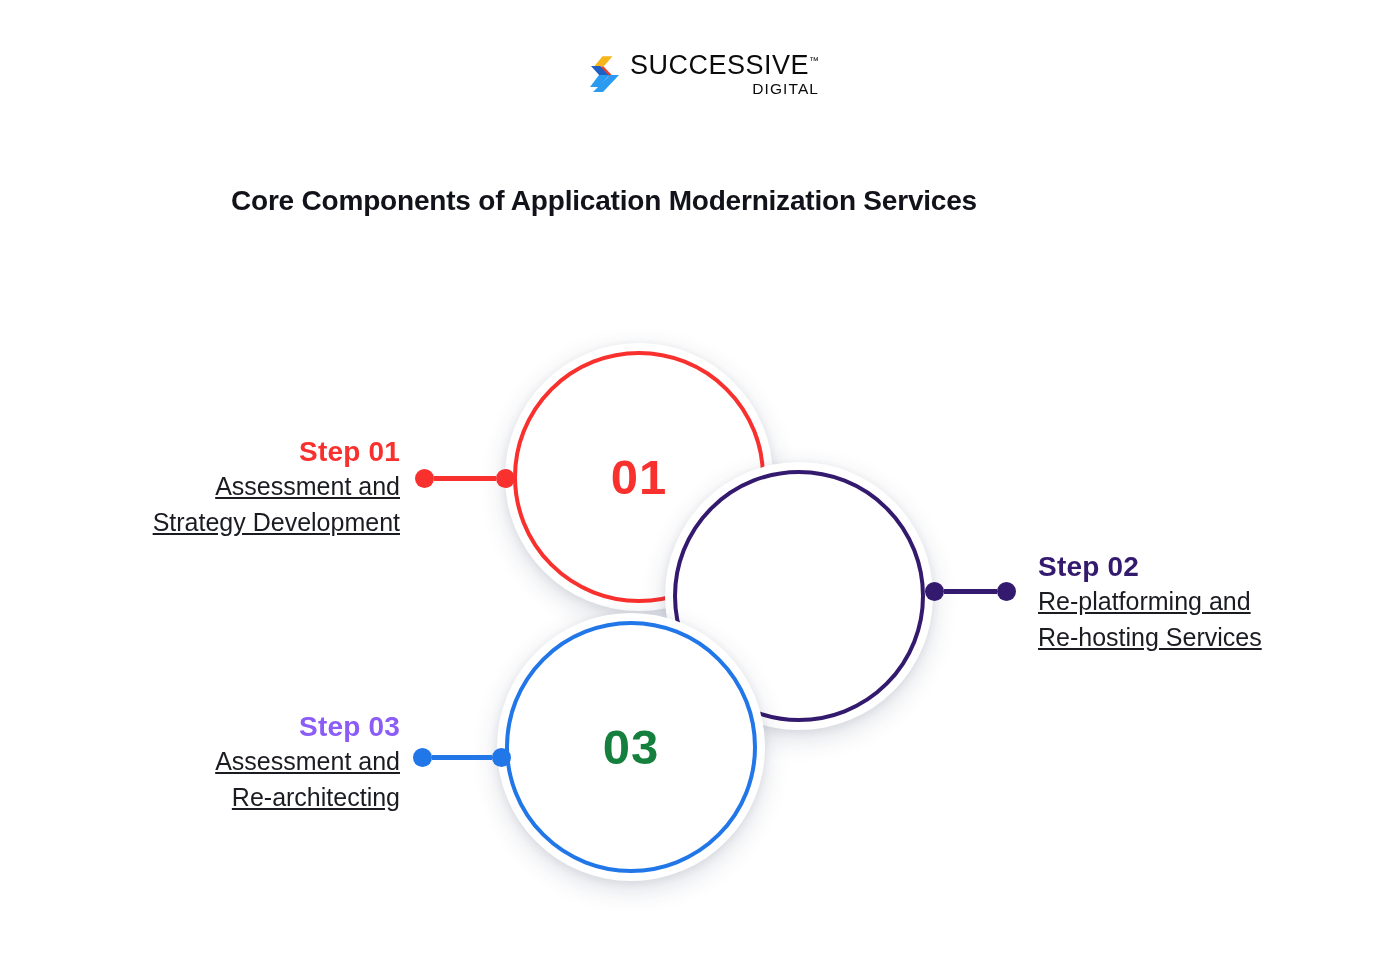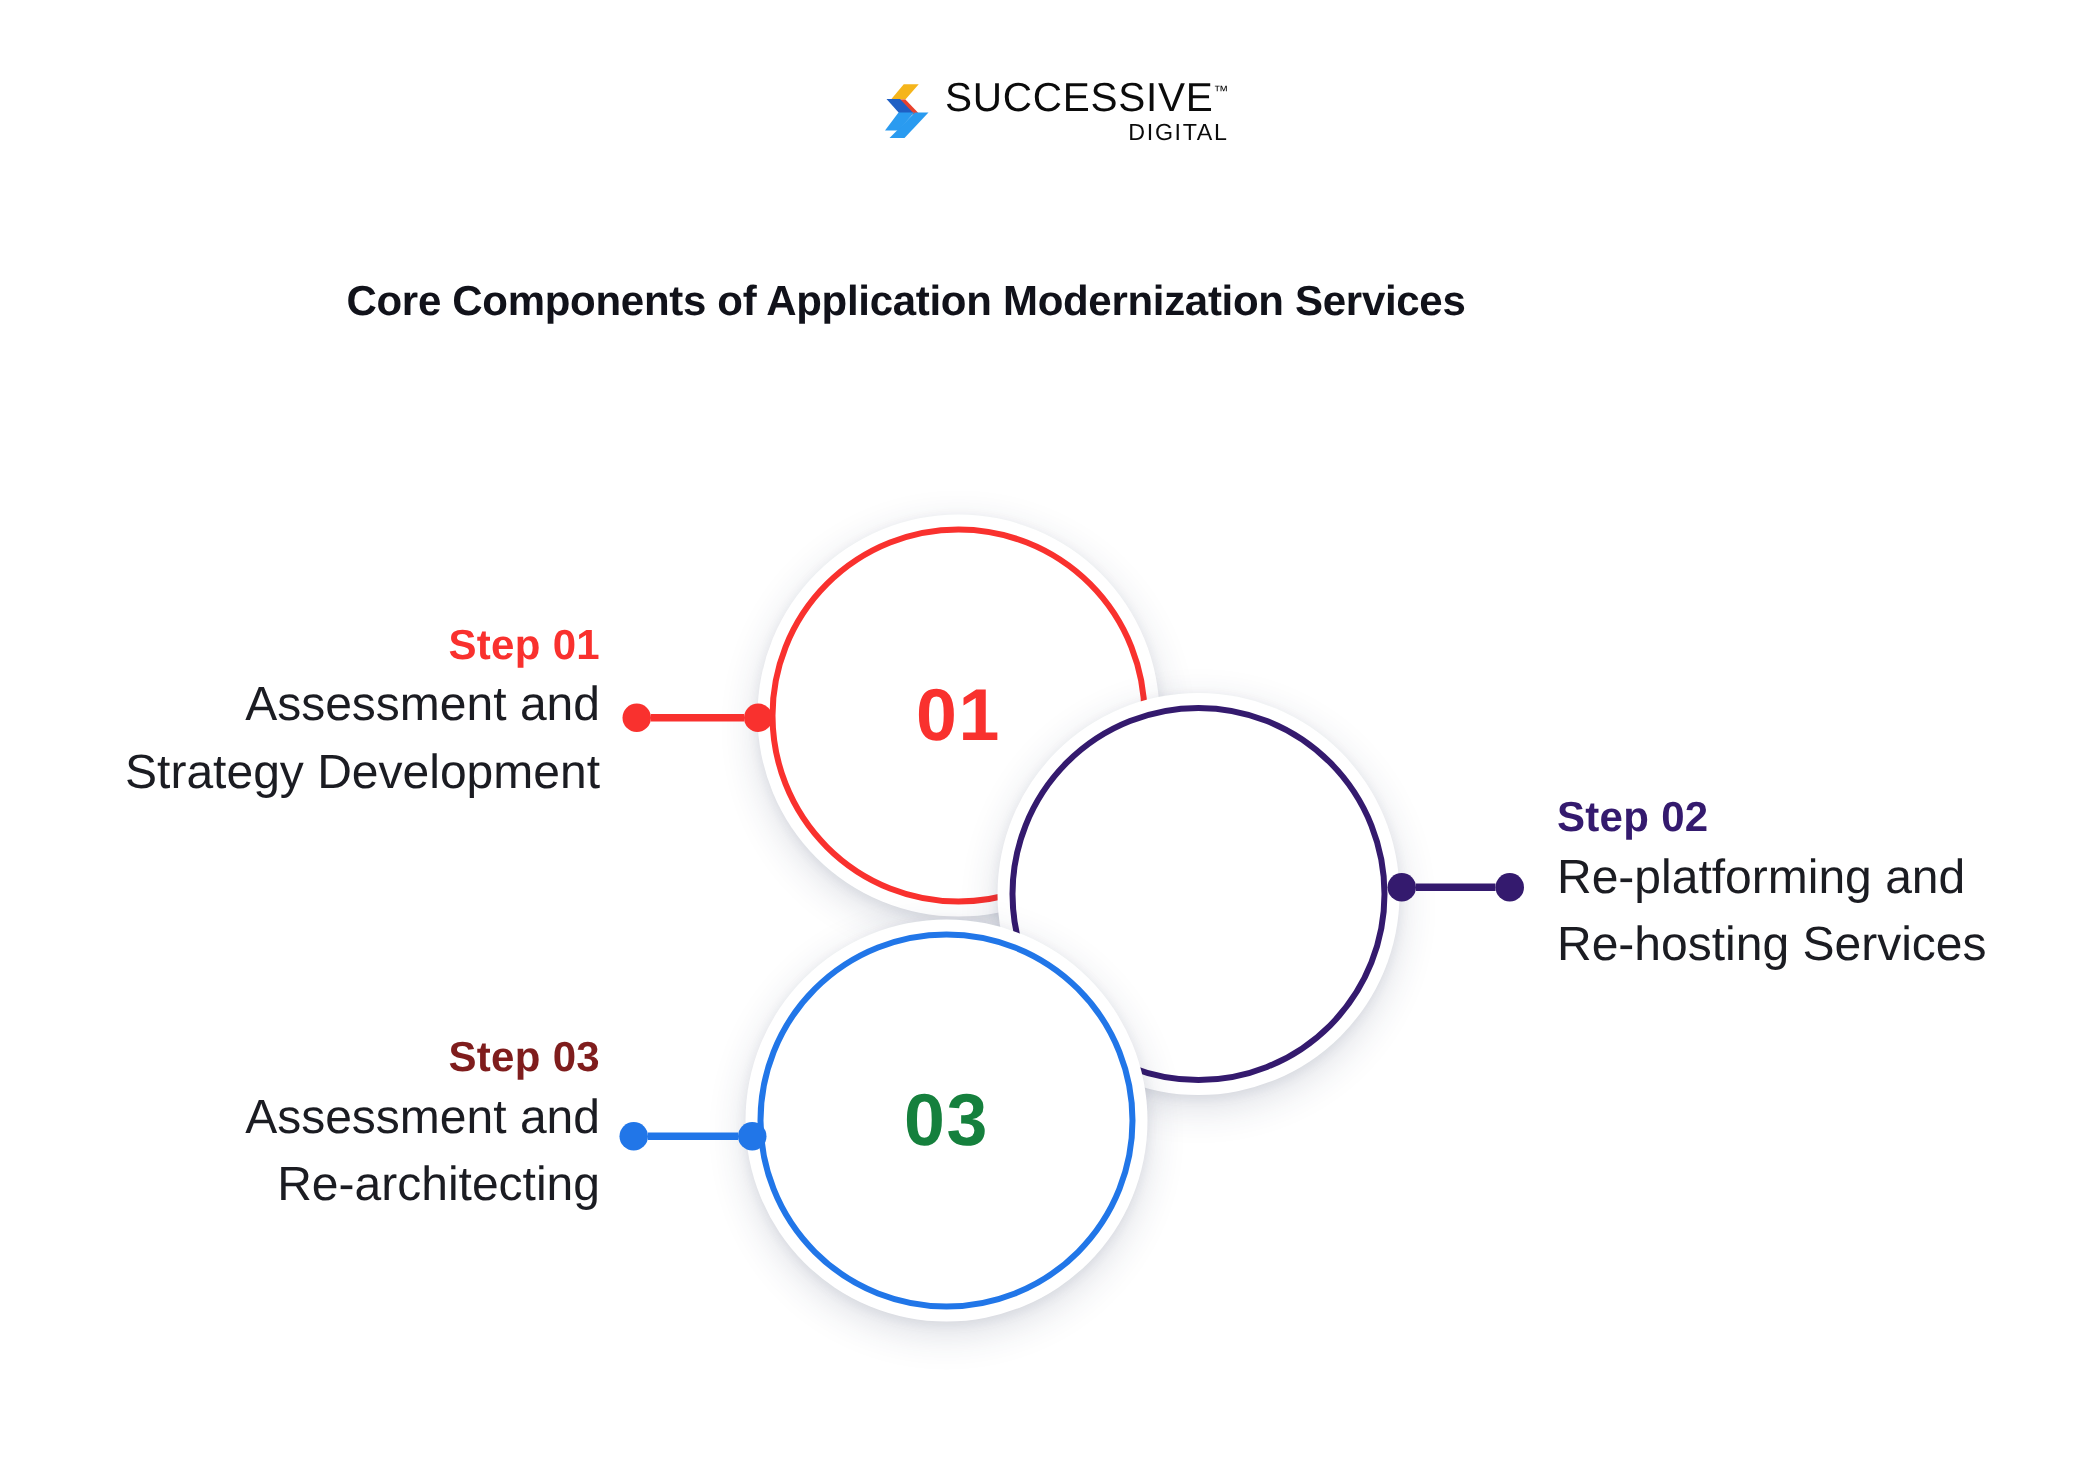--- a/index.html
+++ b/index.html
@@ -202,26 +202,28 @@
   
   .step-label {
     position: absolute;
     font-family: "Liberation Sans", sans-serif;
   }
   .step-label .step-title {
     font-size: 28px;
     font-weight: bold;
     line-height: 1.25;
     letter-spacing: 0.2px;
+    margin-top: 22px;
   }
   .step-label .step-desc {
-    font-size: 32px;
+    font-size: 25px;
     color: #1b1c22;
     line-height: 1.42;
     font-weight: 400;
+    text-decoration: underline;
   }
   .step-label .step-desc span { display: block; }
 
   #label-01 {
     left: 20px;
     top: 412px;
     width: 380px;
     text-align: right;
   }
   #label-01 .step-title { color: #f9312e; }
@@ -233,21 +235,21 @@
     text-align: left;
   }
   #label-02 .step-title { color: #341a6e; }
 
   #label-03 {
     left: 30px;
     top: 687px;
     width: 370px;
     text-align: right;
   }
-  #label-03 .step-title { color: #7f1d1d; }
+  #label-03 .step-title { color: #8b5cf6; }
 </style>
 </head>
 <body>
 
 <div class="page">
 
   <div class="logo-block">
     <svg class="logo-mark" viewBox="0 0 34 40" aria-hidden="true">
       <path d="M16.5 2.2 L26.5 2.2 L17.6 12.4 L8.0 12.4 Z" fill="#f5b51b"></path>
       <path d="M8.0 12.4 L17.6 12.4 L27.2 22.4 L17.6 22.4 Z" fill="#e8412c"></path>

